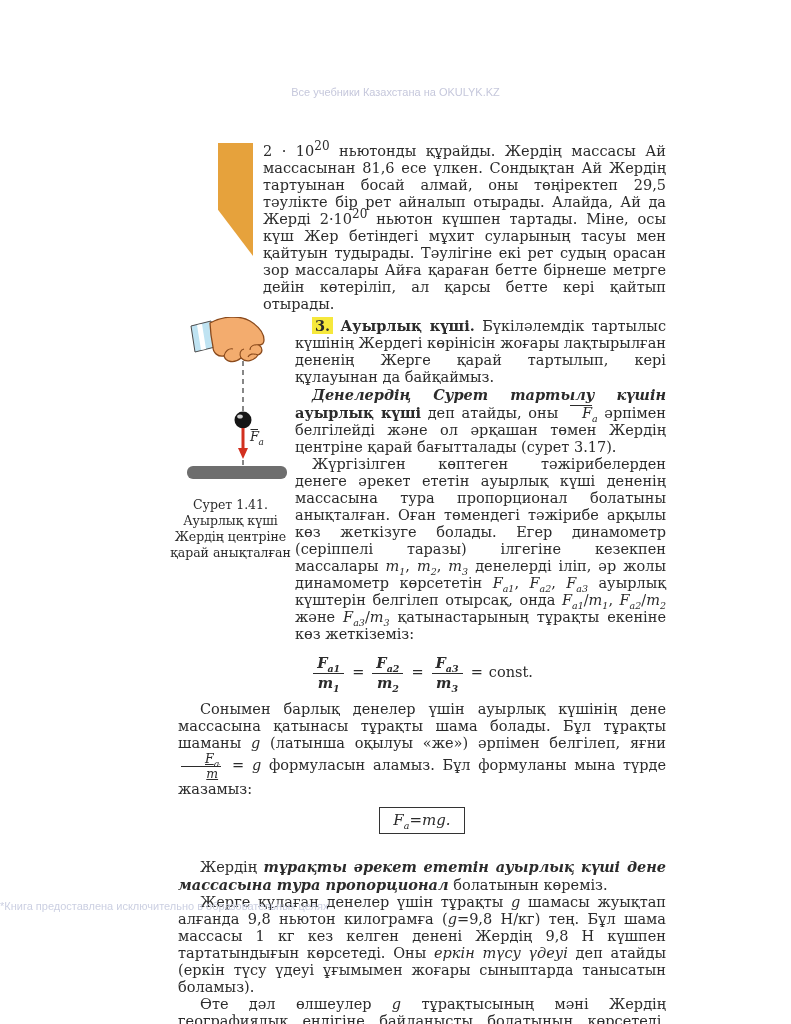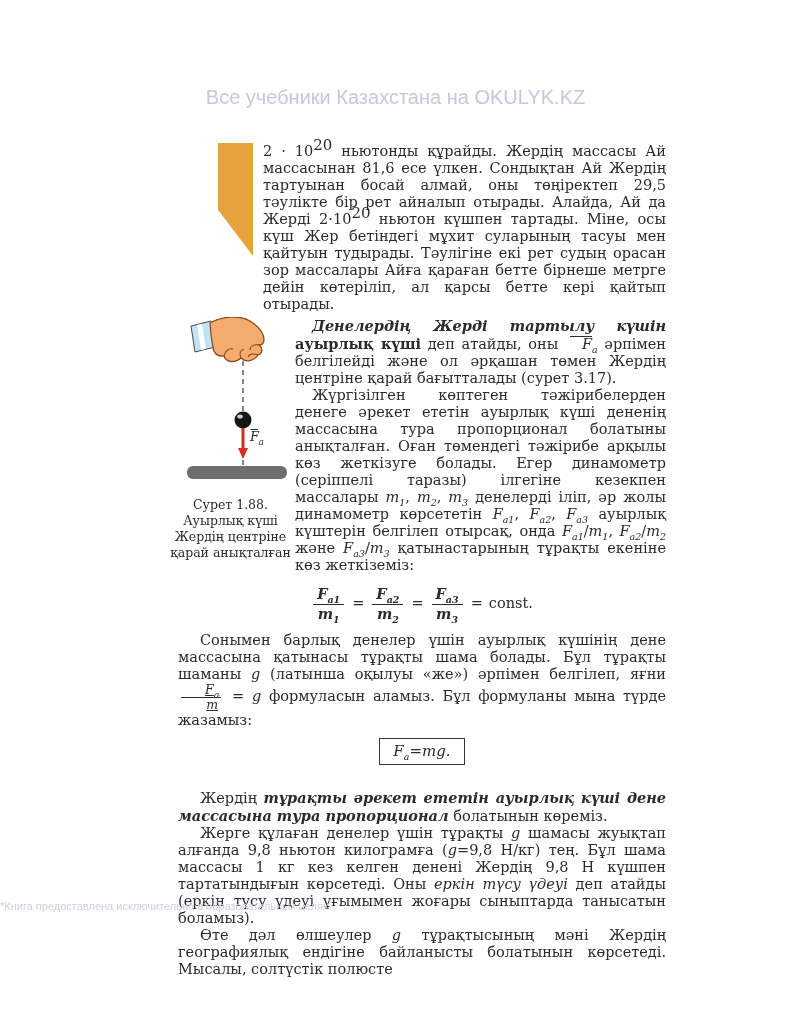--- a/index.html
+++ b/index.html
@@ -1,37 +1,37 @@
 <!DOCTYPE html>
 <html><head>
 <meta charset="utf-8">
 <style>
   html,body{margin:0;padding:0;background:#ffffff;}
   .page{position:relative;width:791px;height:1024px;background:#fff;overflow:hidden;
         font-family:"DejaVu Serif", serif;color:#2b2b2b;}
   .site-header{position:absolute;top:86px;left:0;width:100%;text-align:center;
-        font-family:"Liberation Sans", sans-serif;font-size:20px;color:#c6c8dc;}
+        font-family:"Liberation Sans", sans-serif;font-size:11px;color:#c6c8dc;}
   .content{position:absolute;left:178px;top:143px;width:488px;
         font-size:14.5px;line-height:17px;text-align:justify;}
   .row{display:flex;}
   .bookmark{flex:0 0 35px;height:113px;margin-left:40px;background:#e6a23c;
         clip-path:polygon(0 0,100% 0,100% 100%,0 59%);}
   .intro-col{width:403px;margin-left:10px;}
   .row2{margin-top:4px;}
   .figure-col{flex:0 0 105px;text-align:center;}
   .right-col{width:383px;}
   p{margin:0;padding:0;}
   .indent{text-indent:17px;}
   .indent2{text-indent:22px;}
   .r-b{font-weight:bold;}
   .r-i{font-style:italic;}
   .r-bi{font-weight:bold;font-style:italic;}
   .r-hl{font-weight:bold;background:#f6e83c;padding:0 3px;}
   sub{font-size:9.5px;line-height:0;}
-  sup{font-size:15px;line-height:0;}
+  sup{font-size:12px;line-height:0;}
   .vmain{position:relative;display:inline-block;font-style:italic;}
   .vmain::before{content:'';position:absolute;top:0;left:20%;width:80%;border-top:1.2px solid #2b2b2b;}
   .fig-caption{margin-top:6px;margin-left:-12px;width:129px;text-align:center;
         font-size:12.5px;line-height:16px;white-space:nowrap;}
   .formula-row{text-align:center;margin:12px 0 10px;line-height:normal;}
   .frac{display:inline-block;vertical-align:middle;text-align:center;font-style:italic;
         font-size:14.5px;line-height:1.15;margin:0 2px;font-weight:bold;}
   .frac .num{display:block;border-bottom:1px solid #2b2b2b;padding:0 4px 1px;}
   .frac .den{display:block;padding-top:1px;}
   .eq{margin:0 6px;font-style:normal;}
@@ -79,28 +79,29 @@
             <line x1="59" y1="111" x2="59" y2="132" stroke="#d2301f" stroke-width="3"></line>
             <polygon points="54,131 64,131 59,142" fill="#d2301f"></polygon>
           </g>
           <g>
             <line x1="66.5" y1="112.5" x2="74" y2="112.5" stroke="#2b2b2b" stroke-width="1"></line>
             <text x="66" y="124" font-size="13" font-style="italic" font-family="DejaVu Serif, serif" fill="#2b2b2b">F</text>
             <text x="74.5" y="128" font-size="9" font-style="italic" font-family="DejaVu Serif, serif" fill="#2b2b2b">a</text>
           </g>
         </svg>
         <div class="fig-caption">
-          <div>Сурет 1.88.</div>
+          <div>Сурет 1.41.</div>
           <div>Ауырлық күші</div>
           <div>Жердің центріне</div>
           <div>қарай анықталған</div>
         </div>
       </div>
       <div class="right-col">
-        <p class="indent"><span class="r-bi">Денелердің Жерді тартылу күшін</span><span> </span><span class="r-b">ауырлық күші</span><span> деп атайды, оны </span><span class="r-i"><span class="vmain">F</span><sub>a</sub></span><span> әрпімен белгілейді және ол әрқашан төмен Жердің центріне қарай бағытталады (сурет 3.17).</span></p>
+        <p class="indent"><span class="r-hl">3.</span><span> </span><span class="r-b">Ауырлық күші.</span><span> Бүкіләлемдік тартылыс күшінің Жердегі көрінісін жоғары лақтырылған дененің Жерге қарай тартылып, кері құлауынан да байқаймыз.</span></p>
+        <p class="indent"><span class="r-bi">Денелердің Сурет тартылу күшін</span><span> </span><span class="r-b">ауырлық күші</span><span> деп атайды, оны </span><span class="r-i"><span class="vmain">F</span><sub>a</sub></span><span> әрпімен белгілейді және ол әрқашан төмен Жердің центріне қарай бағытталады (сурет 3.17).</span></p>
         <p class="indent"><span>Жүргізілген көптеген тәжірибелерден денеге әрекет ететін ауырлық күші дененің массасына тура пропорционал болатыны анықталған. Оған төмендегі тәжірибе арқылы көз жеткізуге болады. Егер динамометр (серіппелі таразы) ілгегіне кезекпен массалары </span><span class="r-i">m<sub>1</sub></span><span>, </span><span class="r-i">m<sub>2</sub></span><span>, </span><span class="r-i">m<sub>3</sub></span><span> денелерді іліп, әр жолы динамометр көрсететін </span><span class="r-i">F<sub>a1</sub></span><span>, </span><span class="r-i">F<sub>a2</sub></span><span>, </span><span class="r-i">F<sub>a3</sub></span><span> ауырлық күштерін белгілеп отырсақ, онда </span><span class="r-i">F<sub>a1</sub></span><span>/</span><span class="r-i">m<sub>1</sub></span><span>, </span><span class="r-i">F<sub>a2</sub></span><span>/</span><span class="r-i">m<sub>2</sub></span><span> және </span><span class="r-i">F<sub>a3</sub></span><span>/</span><span class="r-i">m<sub>3</sub></span><span> қатынастарының тұрақты екеніне көз жеткіземіз:</span></p>
       </div>
     </div>
 
     <div class="formula-row"><span class="frac"><span class="num">F<sub>a1</sub></span><span class="den">m<sub>1</sub></span></span><span class="eq">=</span><span class="frac"><span class="num">F<sub>a2</sub></span><span class="den">m<sub>2</sub></span></span><span class="eq">=</span><span class="frac"><span class="num">F<sub>a3</sub></span><span class="den">m<sub>3</sub></span></span><span class="eq">=</span><span class="const">const.</span></div>
 
     <p class="indent2"><span>Сонымен барлық денелер үшін ауырлық күшінің дене массасына қатынасы тұрақты шама болады. Бұл тұрақты шаманы </span><span class="r-i">g</span><span> (латынша оқылуы «же») әрпімен белгілеп, яғни </span><span class="ifrac"><span class="num">F<sub>a</sub></span><span class="den">m</span></span><span> = </span><span class="r-i">g</span><span> формуласын аламыз. Бұл формуланы мына түрде жазамыз:</span></p>
 
     <div class="boxed-row">
       <span class="boxed"><span class="r-i">F</span><sub class="r-i">a</sub><span>=</span><span class="r-i">mg.</span></span>

